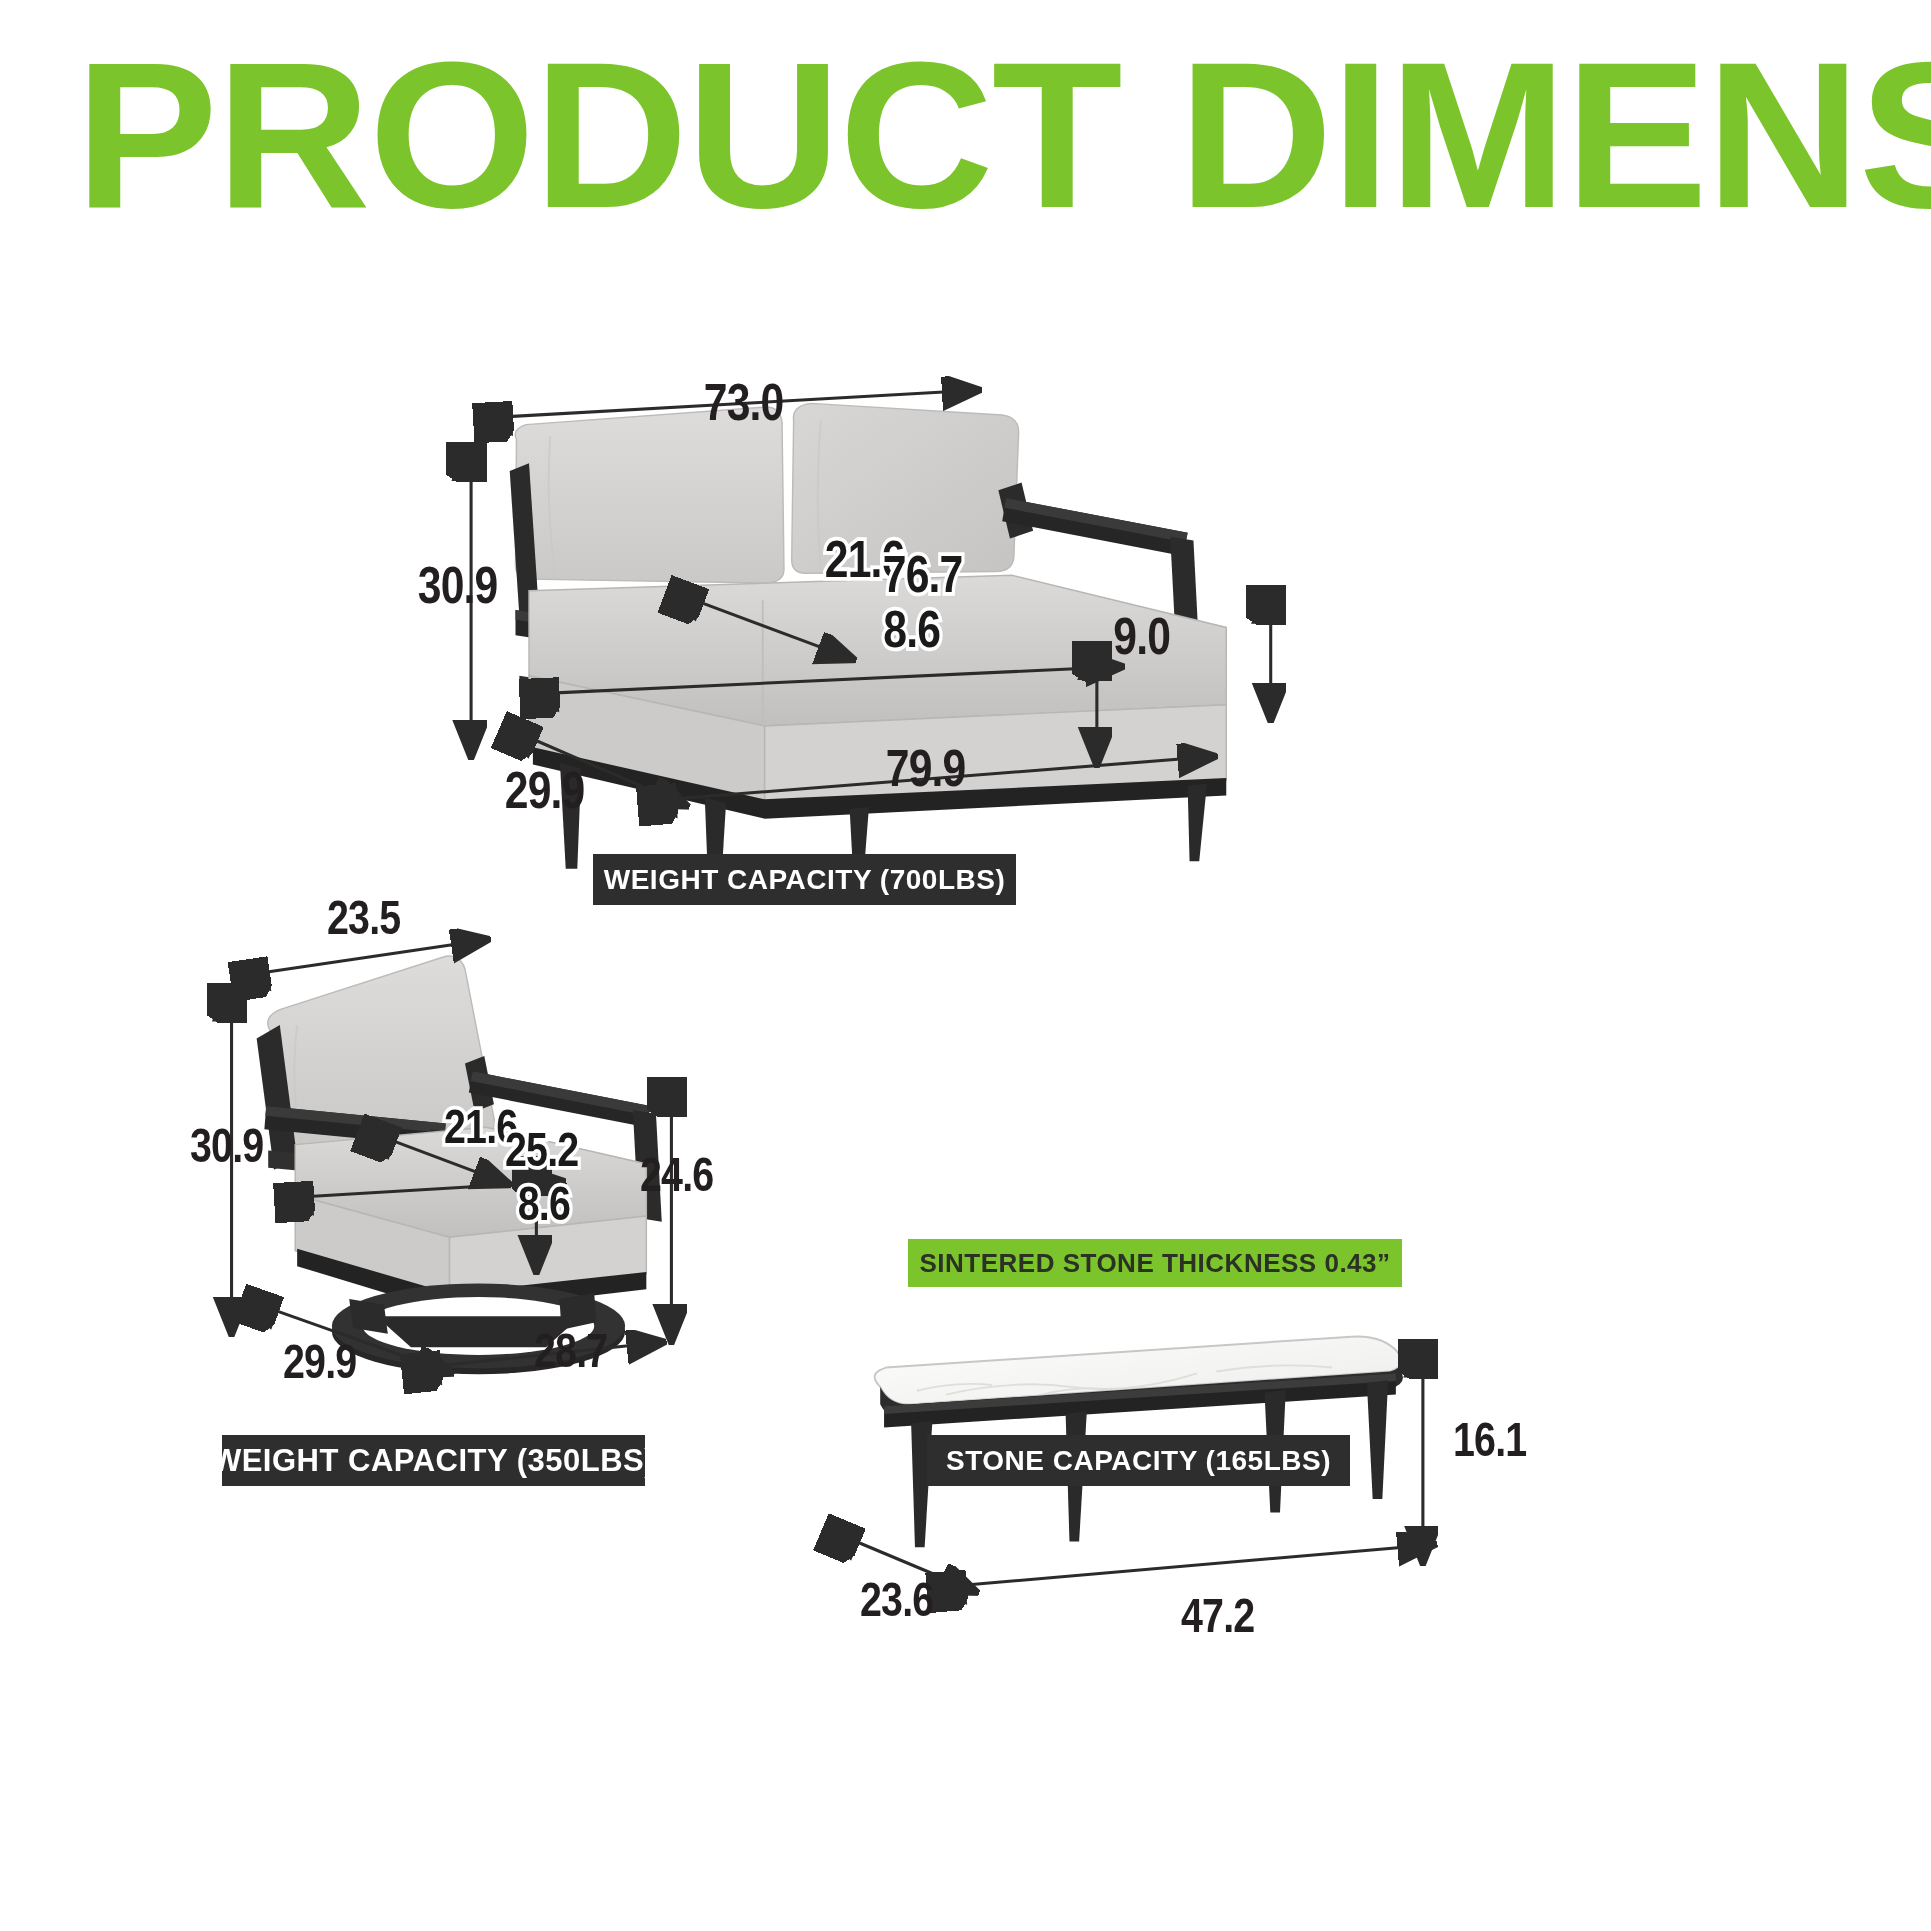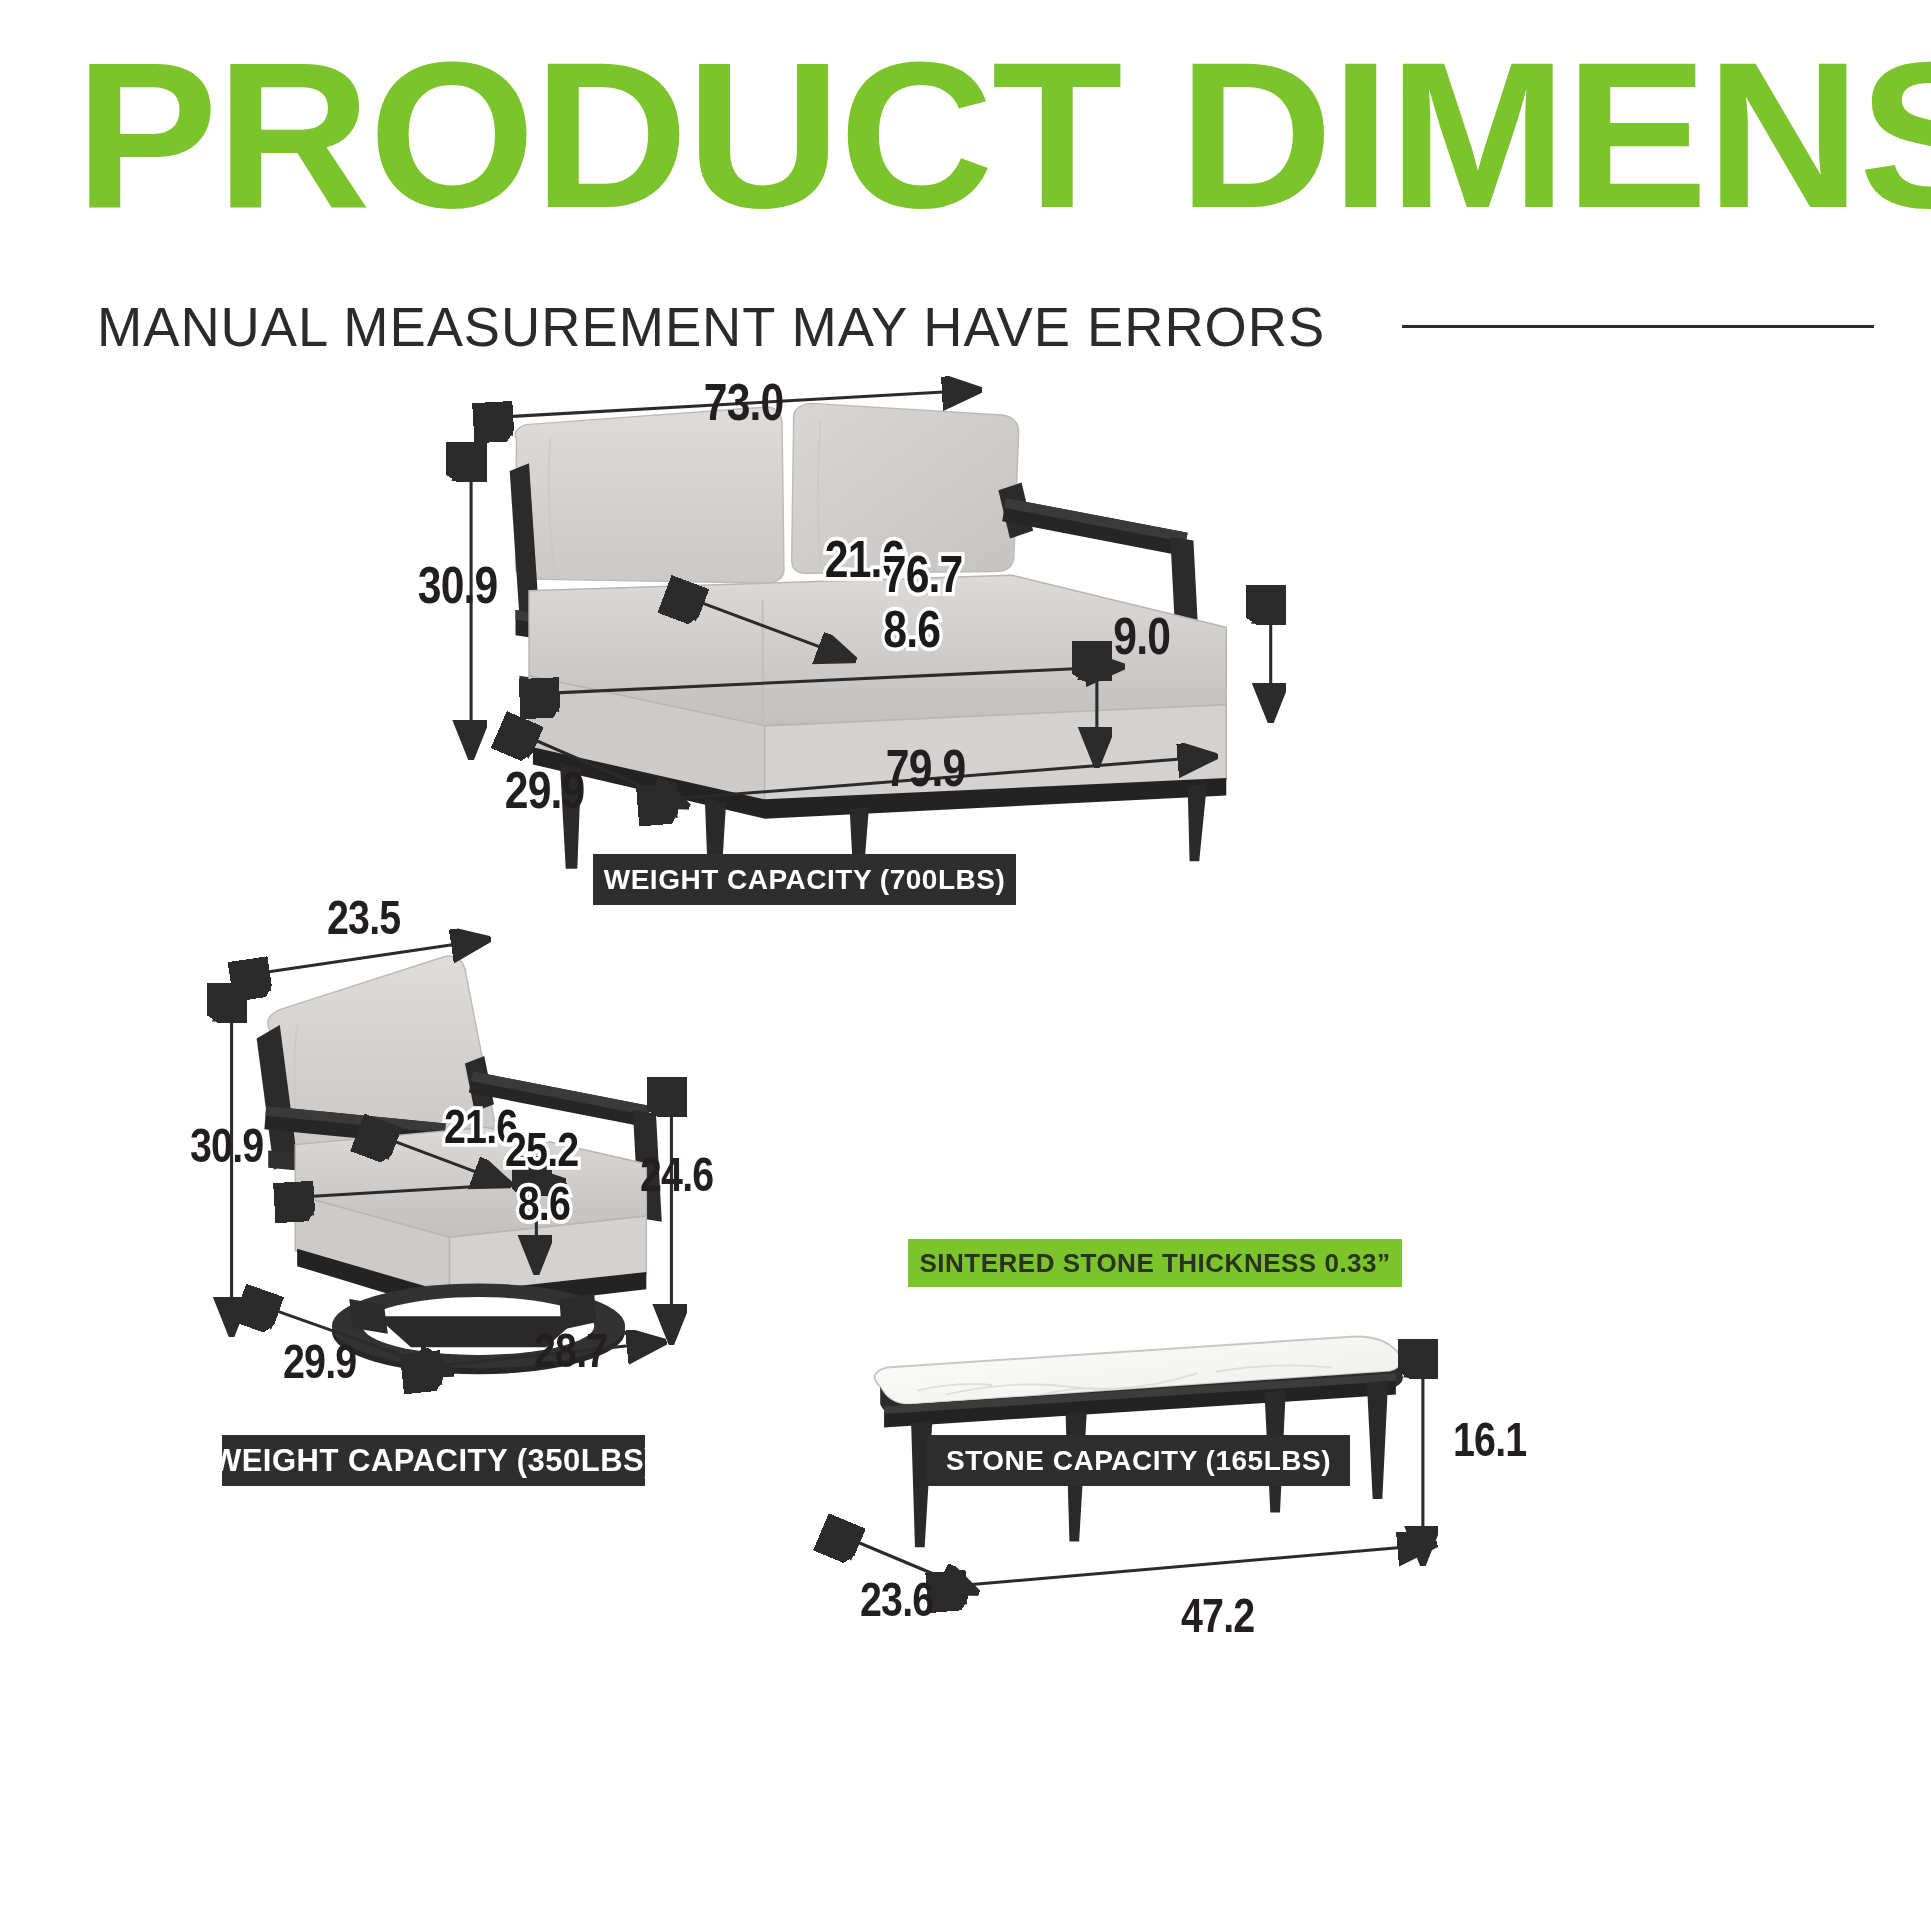--- a/index.html
+++ b/index.html
@@ -49,24 +49,20 @@
 
   
   .stage { position:absolute; }
   .stage svg { display:block; overflow:visible; }
 </style>
 </head>
 <body>
 
 <div id="header">
   <div id="title">PRODUCT DIMENSIONS</div>
-  <div id="subtitle-row">
-    <div id="subtitle">MANUAL MEASUREMENT MAY HAVE ERRORS</div>
-    <div id="subtitle-rule"></div>
-  </div>
 </div>
 
 <div class="stage" id="sofa-stage" style="left:415px; top:386px; width:1159px; height:676px;">
   <svg width="1159" height="676" viewBox="0 0 1200 700">
     <defs>
       <linearGradient id="cushA" x1="0" y1="0" x2="0" y2="1">
         <stop offset="0%" stop-color="#dedcda"></stop>
           <stop offset="100%" stop-color="#cbc9c7"></stop>
       </linearGradient>
       <linearGradient id="cushB" x1="0" y1="0" x2="1" y2="1">
@@ -218,21 +214,21 @@
 <div class="dim" style="left:182px; top:1118px; font-size:48px;">30.9</div>
 <div class="dim outlined" style="left:436px; top:1099px; font-size:48px;">21.6</div>
 <div class="dim outlined" style="left:497px; top:1122px; font-size:48px;">25.2</div>
 <div class="dim outlined" style="left:512px; top:1176px; font-size:48px;">8.6</div>
 <div class="dim" style="left:632px; top:1147px; font-size:48px;">24.6</div>
 <div class="dim" style="left:275px; top:1334px; font-size:48px;">29.9</div>
 <div class="dim" style="left:526px; top:1323px; font-size:48px;">28.7</div>
 
 <div class="badge" style="left:222px; top:1435px; width:423px; height:51px; font-size:31px;">WEIGHT CAPACITY (350LBS)</div>
 
-<div class="badge green" style="left:908px; top:1239px; width:494px; height:48px; font-size:26px;">SINTERED STONE THICKNESS 0.33”</div>
+<div class="badge green" style="left:908px; top:1239px; width:494px; height:48px; font-size:26px;">SINTERED STONE THICKNESS 0.43”</div>
 
 <div class="stage" id="table-stage" style="left:830px; top:1323px; width:618px; height:290px;">
   <svg width="618" height="290" viewBox="0 0 640 300">
     <defs>
       <linearGradient id="stoneTop" x1="0" y1="0" x2="1" y2="1">
         <stop offset="0%" stop-color="#fdfdfc"></stop>
           <stop offset="55%" stop-color="#f4f4f2"></stop>
         <stop offset="100%" stop-color="#ececea"></stop>
       </linearGradient>
     </defs>

